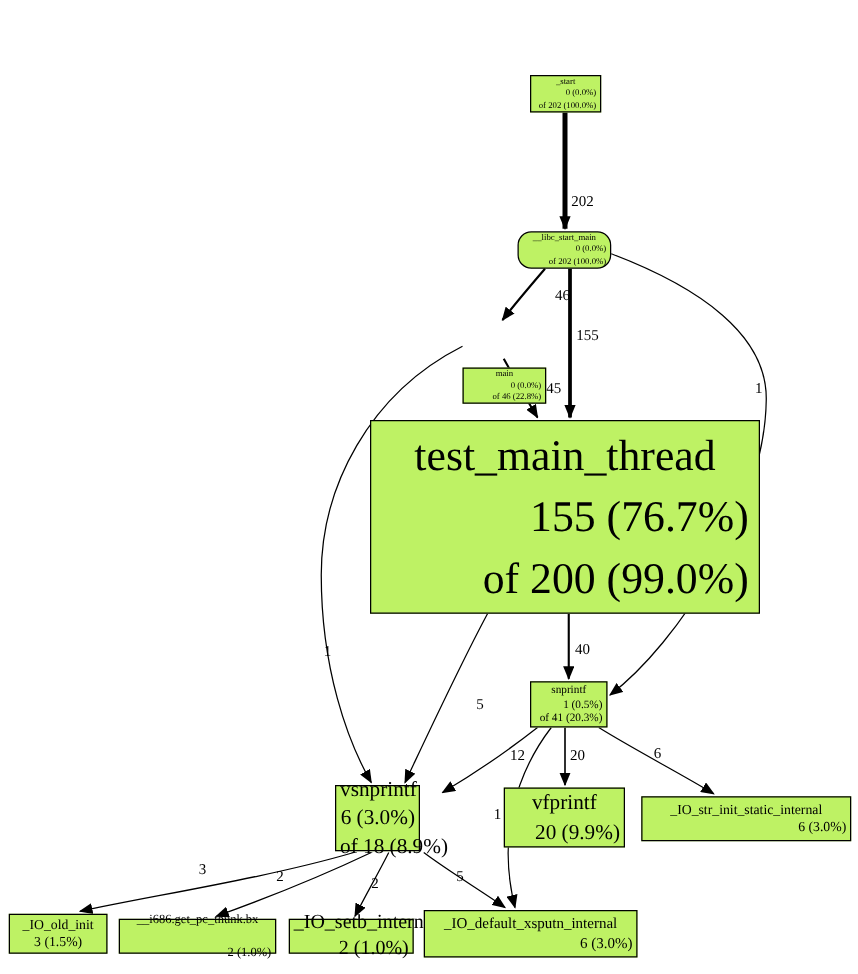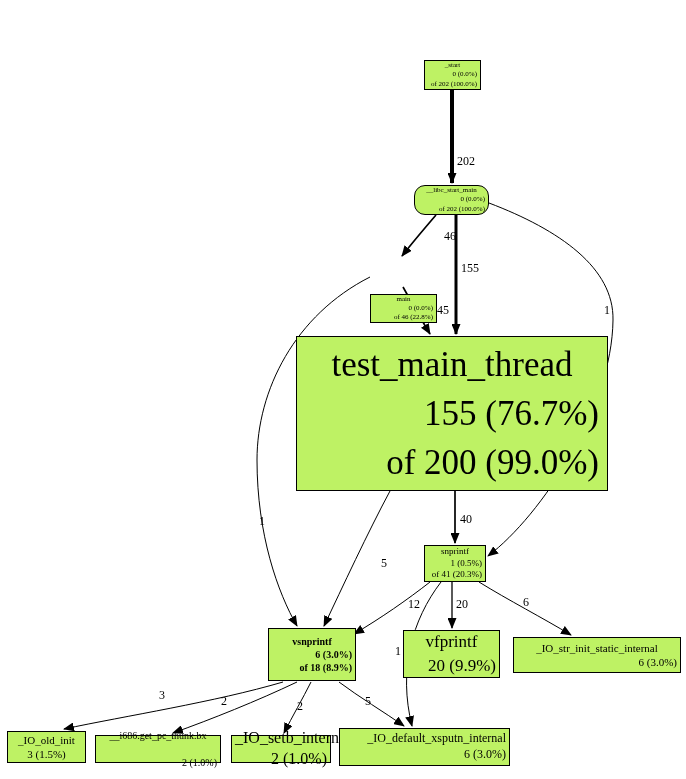--- a/index.html
+++ b/index.html
@@ -17,27 +17,27 @@
           display:flex; flex-direction:column; justify-content:center;
           line-height:1.3; padding:0 3px; }
   .node .nm  { text-align:center; white-space:nowrap; }
   .node .num { text-align:right;  white-space:nowrap; }
 
   .n-start   { left:424px; top:60px;  width:57px;  height:30px; font-size:7px; }
   .n-libc    { left:414px; top:185px; width:75px;  height:30px; font-size:7px;border-radius:11px; }
   .n-main    { left:370px; top:258px; width:67px;  height:29px; font-size:7px;margin-top:36px; }
   .n-test    { left:296px; top:336px; width:312px; height:155px; font-size:35px; line-height:1.4; padding:4px 8px; }
   .n-snprintf{ left:424px; top:545px; width:62px;  height:37px; font-size:9px; }
-  .n-vsnprintf{ left:268px; top:628px; width:88px; height:53px; font-size:10px;font-weight:bold; }
+  .n-vsnprintf{ left:268px; top:628px; width:68px; height:53px; font-size:17px; }
   .n-vfprintf{ left:403px; top:630px; width:97px;  height:48px; font-size:17px;justify-content:space-between; }
   .n-iostr   { left:513px; top:637px; width:168px; height:36px; font-size:11px; }
   .n-oldinit { left:7px;   top:731px; width:79px;  height:32px; font-size:11px;align-items:center; }
   .n-thunk   { left:95px;  top:735px; width:126px; height:28px; font-size:10px;gap:14px; }
   .n-setb    { left:231px; top:735px; width:100px;  height:28px; font-size:16px; }
-  .n-xsputn  { left:339px; top:728px; width:171px; height:38px; font-size:12px;align-items:flex-end; }
+  .n-xsputn  { left:339px; top:728px; width:171px; height:38px; font-size:12px; }
 </style>
 </head>
 <body>
 
 <div class="canvas">
 
 
   <svg class="edges" width="686" height="779" viewBox="0 0 686 779">
     <defs>
       <marker id="arrow" markerWidth="11" markerHeight="9" refX="10" refY="4.5" orient="auto" markerUnits="userSpaceOnUse">

